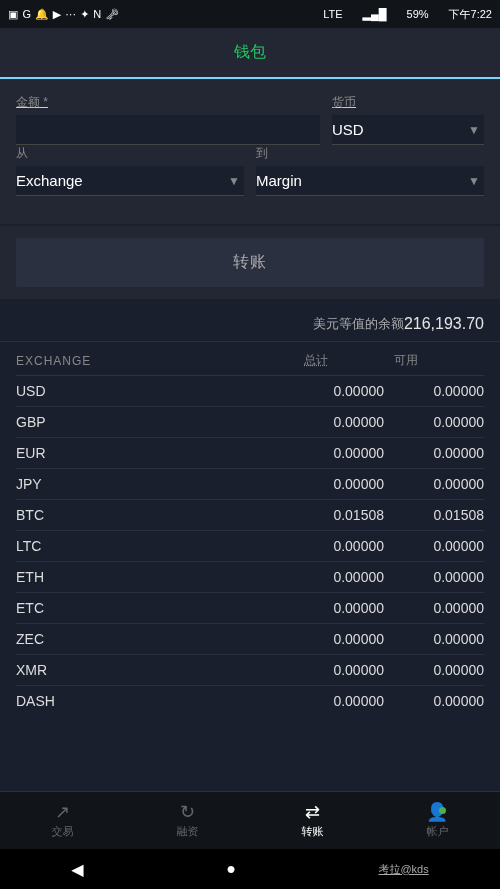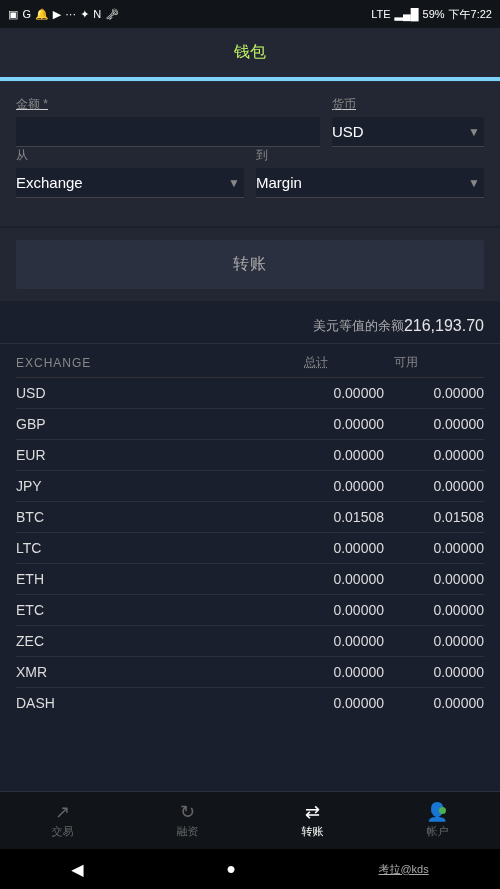--- a/index.html
+++ b/index.html
@@ -19,41 +19,41 @@
       height: 28px;
       background: #111418;
       display: flex;
       align-items: center;
       justify-content: space-between;
       padding: 0 8px;
       font-size: 11px;
       color: #fff;
     }
     .status-left { display: flex; align-items: center; gap: 4px; }
-    .status-right { display: flex; align-items: center; gap: 4px; font-size: 11px; }
+    .status-right { display: flex; align-items: center; gap: 20px; font-size: 11px; }
 
     
     .top-tabs {
       display: flex;
       width: 100%;
       background: #1a1f2e;
       border-bottom: 1px solid #2a2f3e;
     }
     .top-tab {
       flex: 1;
       text-align: center;
       padding: 14px 0;
       font-size: 16px;
       color: #aaa;
       cursor: pointer;
     }
     .top-tab.active {
-      color: #bef264;
+      color: #22c55e;
       background: #222733;
-      border-bottom: 4px solid #7dd3fc;
+      border-bottom: 2px solid #7dd3fc;
     }
 
     
     .form-area {
       background: #222733;
       padding: 14px 16px 16px 16px;
     }
     .form-row {
       display: flex;
       gap: 12px;

